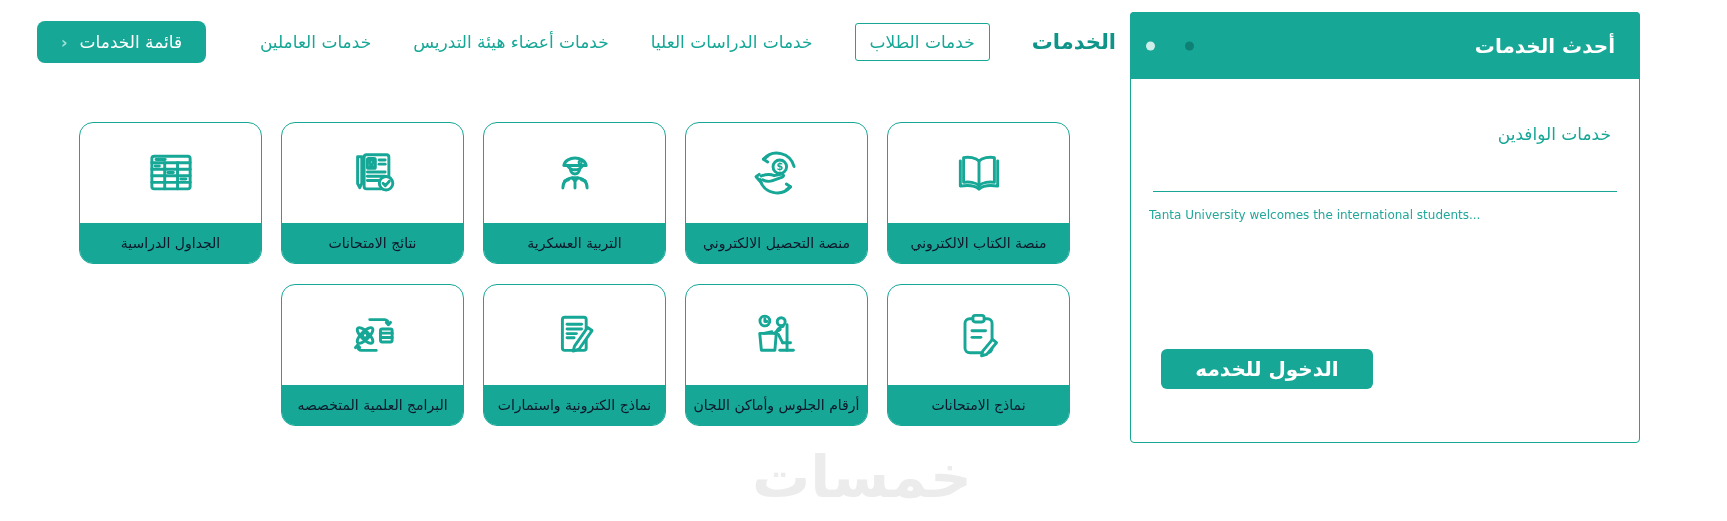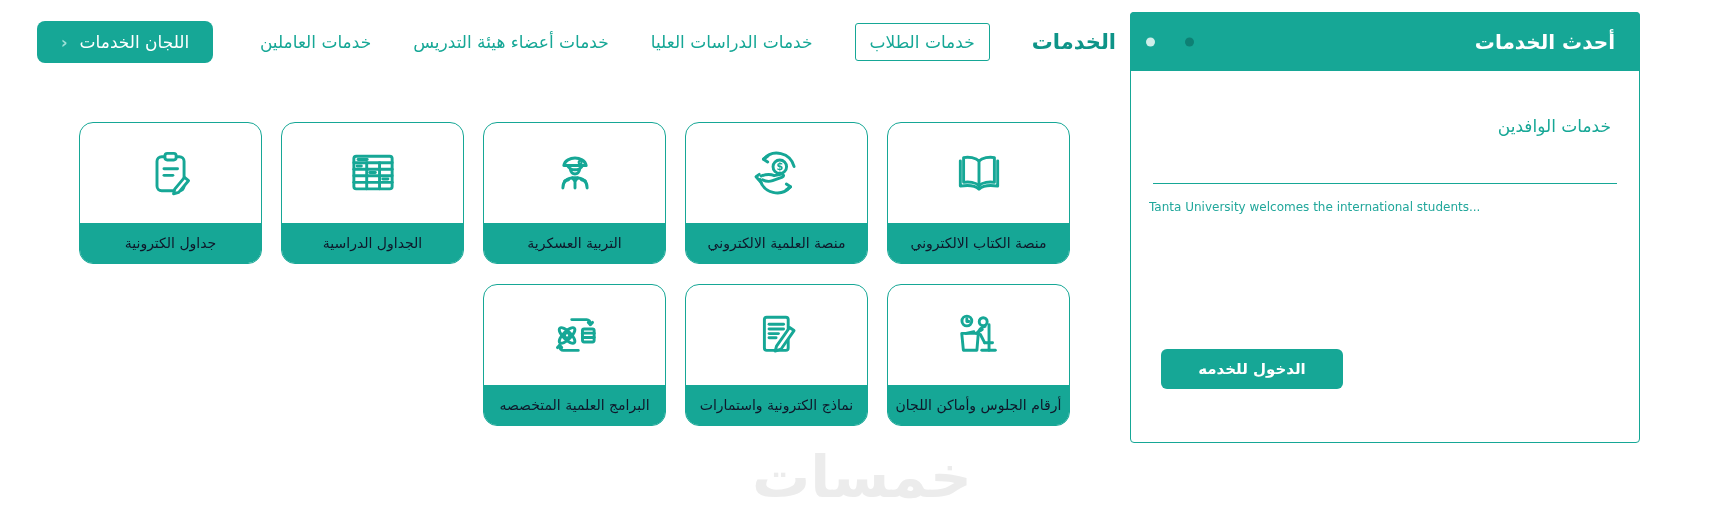--- a/index.html
+++ b/index.html
@@ -53,43 +53,43 @@
     display:flex;align-items:center;justify-content:center;
     font-size:14px;text-align:center;padding:0 6px;white-space:nowrap;
   }
 
   
   .panel{
     position:absolute;left:1130px;top:12px;width:510px;height:431px;
     border:1px solid var(--teal);border-radius:4px;background:#fff;
   }
   .panel-header{
-    position:relative;height:59px;margin:-1px -1px 0 -1px;
+    position:relative;height:67px;margin:-1px -1px 0 -1px;
     background:var(--teal);border-radius:4px 4px 0 0;
     display:flex;align-items:center;
   }
   .panel-title{position:absolute;right:25px;color:#fff;font-weight:bold;font-size:20px;}
   .dots{position:absolute;left:16px;top:50%;transform:translateY(-50%);
     display:flex;gap:30px;direction:ltr;}
   .dot{width:9px;height:9px;border-radius:50%;cursor:pointer;}
   .dot.active{background:var(--dot-active);}
   .dot.inactive{background:var(--dot-inactive);}
   .service-link{
     display:block;margin:45px 28px 12px 28px;text-align:right;
     color:var(--teal);font-size:17px;text-decoration:none;cursor:pointer;
   }
   .divider{border:none;border-top:1px solid var(--teal);margin:47px 22px 0 22px;}
   .service-desc{
     margin:16px 18px 0 18px;color:#21a79b;font-size:12px;
     direction:ltr;text-align:left;white-space:nowrap;overflow:hidden;
   }
   .enter-btn{
-    position:absolute;left:30px;bottom:53px;width:182px;height:40px;
+    position:absolute;left:30px;bottom:53px;width:212px;height:40px;
     background:var(--teal);color:#fff;border:none;border-radius:6px;
-    font-size:15px;font-weight:bold;font-family:inherit;cursor:pointer;
+    font-size:20px;font-weight:bold;font-family:inherit;cursor:pointer;
   }
 
   
   .watermark{
     position:absolute;left:752px;top:446px;
     font-size:58px;font-weight:bold;color:var(--watermark);
     line-height:1.1;direction:rtl;user-select:none;
   }
 </style>
 </head>
@@ -97,21 +97,21 @@
 
 <div class="page">
 
   <div class="nav">
     <div class="nav-title">الخدمات</div>
     <div class="tab selected">خدمات الطلاب</div>
     <div class="tab">خدمات الدراسات العليا</div>
     <div class="tab">خدمات أعضاء هيئة التدريس</div>
     <div class="tab">خدمات العاملين</div>
     <button class="list-btn">
-      <span>اللجان الخدمات</span>
+      <span>قائمة الخدمات</span>
       <span class="chev">‹</span>
     </button>
   </div>
 
   <div class="cards">
 
     <div class="card">
       <div class="card-icon">
         <svg viewBox="0 0 24 24">
           <path d="M4 6.8 V17.6 C7.2 17.1 10.4 17.4 12 18.9 C13.6 17.4 16.8 17.1 20 17.6 V6.8"></path>
@@ -128,39 +128,58 @@
           <path d="M19.3 9.2 A7.6 7.6 0 0 0 6.2 6.1"></path>
           <path d="M8.1 4.7 L6.2 6.1 L8 7.3"></path>
           <path d="M4.7 14.8 A7.6 7.6 0 0 0 17.8 17.9"></path>
           <path d="M15.9 19.3 L17.8 17.9 L16 16.7"></path>
           <circle cx="13.2" cy="9.3" r="2.9"></circle>
           <text x="13.2" y="10.8" class="coin-txt">$</text>
           <path d="M5.2 13.3 c2-.8 4-.9 5.6-.2 l3.2-.6 c.9-.1 1.1 1 .3 1.3 l-4.2 1.5 c-1.5.5-3 .3-4.3-.4"></path>
           <path d="M4.4 12.6 l-1.4 1 2.2 2.5"></path>
         </svg>
       </div>
-      <div class="card-label">منصة العلمية الالكتروني</div>
+      <div class="card-label">منصة التحصيل الالكتروني</div>
     </div>
 
     <div class="card">
       <div class="card-icon">
         <svg viewBox="0 0 24 24">
           <path d="M7.2 8.8 C7.6 6.6 10 5.6 12 5.6 C14 5.6 16.4 6.6 16.8 8.8 Z"></path>
           <path d="M8.8 8.8 C9.4 10 10.6 10.6 12 10.6 C13.4 10.6 14.6 10 15.2 8.8"></path>
           <circle cx="14.2" cy="7.4" r="0.45"></circle>
           <path d="M10 10.5 C10.3 11.8 11 12.4 12 12.4 C13 12.4 13.7 11.8 14 10.5"></path>
           <path d="M6.8 18.4 C6.8 15.2 8.8 14 12 14 C15.2 14 17.2 15.2 17.2 18.4"></path>
           <path d="M10.9 14 L12 15.6 L13.1 14"></path>
           <path d="M7.6 15.4 l1.6 -0.5 M16.4 15.4 l-1.6 -0.5"></path>
           <line x1="12" y1="16.2" x2="12" y2="18.4"></line>
         </svg>
       </div>
       <div class="card-label">التربية العسكرية</div>
     </div>
 
+    <div class="card">
+      <div class="card-icon">
+        <svg viewBox="0 0 24 24">
+          <rect x="8.2" y="4.2" width="10.6" height="14.6" rx="1"></rect>
+          <rect x="9.6" y="5.8" width="3.4" height="4.2" rx="0.5"></rect>
+          <circle cx="11.3" cy="7.3" r="0.85"></circle>
+          <path d="M10.1 9.6 c0.4 -0.7 2 -0.7 2.4 0"></path>
+          <line x1="14.6" y1="6.4" x2="17.2" y2="6.4"></line>
+          <line x1="14.6" y1="8.2" x2="17.2" y2="8.2"></line>
+          <line x1="9.6" y1="11.6" x2="17.2" y2="11.6"></line>
+          <line x1="9.6" y1="13.4" x2="17.2" y2="13.4"></line>
+          <line x1="9.6" y1="15.2" x2="14.2" y2="15.2"></line>
+          <path d="M5.4 5 h1.8 v11.5 l-0.9 1.8 -0.9 -1.8 Z"></path>
+          <circle cx="17.6" cy="16.4" r="2.9" fill="#ffffff"></circle>
+          <path d="M16.3 16.4 l1 1 1.7 -1.9"></path>
+        </svg>
+      </div>
+      <div class="card-label">نتائج الامتحانات</div>
+    </div>
 
     <div class="card">
       <div class="card-icon">
         <svg viewBox="0 0 24 24">
           <rect x="3.8" y="4.8" width="16.4" height="14" rx="1"></rect>
           <line x1="3.8" y1="7.6" x2="20.2" y2="7.6"></line>
           <line x1="3.8" y1="10.4" x2="20.2" y2="10.4"></line>
           <line x1="3.8" y1="13.2" x2="20.2" y2="13.2"></line>
           <line x1="3.8" y1="16" x2="20.2" y2="16"></line>
           <line x1="9.3" y1="7.6" x2="9.3" y2="18.8"></line>
@@ -177,21 +196,21 @@
     <div class="card">
       <div class="card-icon">
         <svg viewBox="0 0 24 24">
           <rect x="6" y="5" width="11.6" height="14.6" rx="2"></rect>
           <rect x="9.4" y="3.6" width="4.8" height="2.8" rx="1" fill="#ffffff"></rect>
           <line x1="9" y1="10.2" x2="14.8" y2="10.2"></line>
           <line x1="9" y1="13" x2="12.8" y2="13"></line>
           <path d="M13.6 18.9 l4.2 -5 1.7 1.4 -4.2 5 -2.2 0.6 Z" fill="#ffffff"></path>
         </svg>
       </div>
-      <div class="card-label">جداول الكترونية</div>
+      <div class="card-label">نماذج الامتحانات</div>
     </div>
 
     <div class="card">
       <div class="card-icon">
         <svg viewBox="0 0 24 24">
           <circle cx="6.8" cy="6" r="2.1"></circle>
           <path d="M6.8 5 v1.2 h0.9"></path>
           <circle cx="13.8" cy="6.3" r="1.7"></circle>
           <path d="M14.6 8.3 c-1.8 0.4 -2.8 1.6 -3 3.2"></path>
           <path d="M13.4 9.6 l-2.6 1.6"></path>

